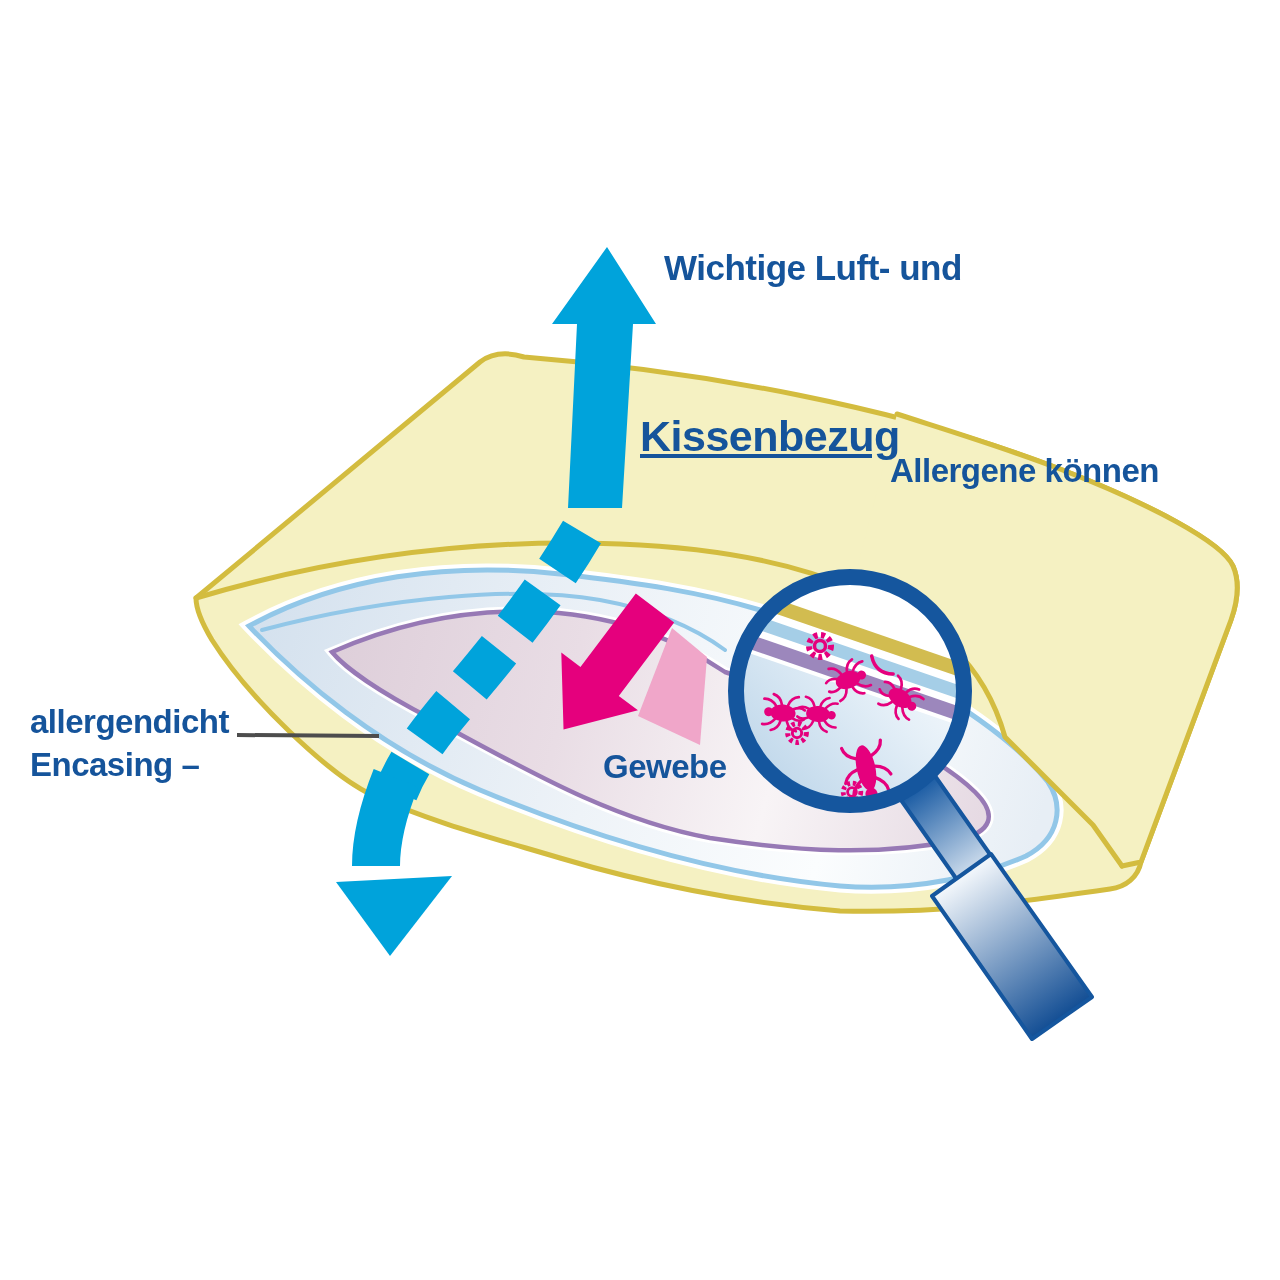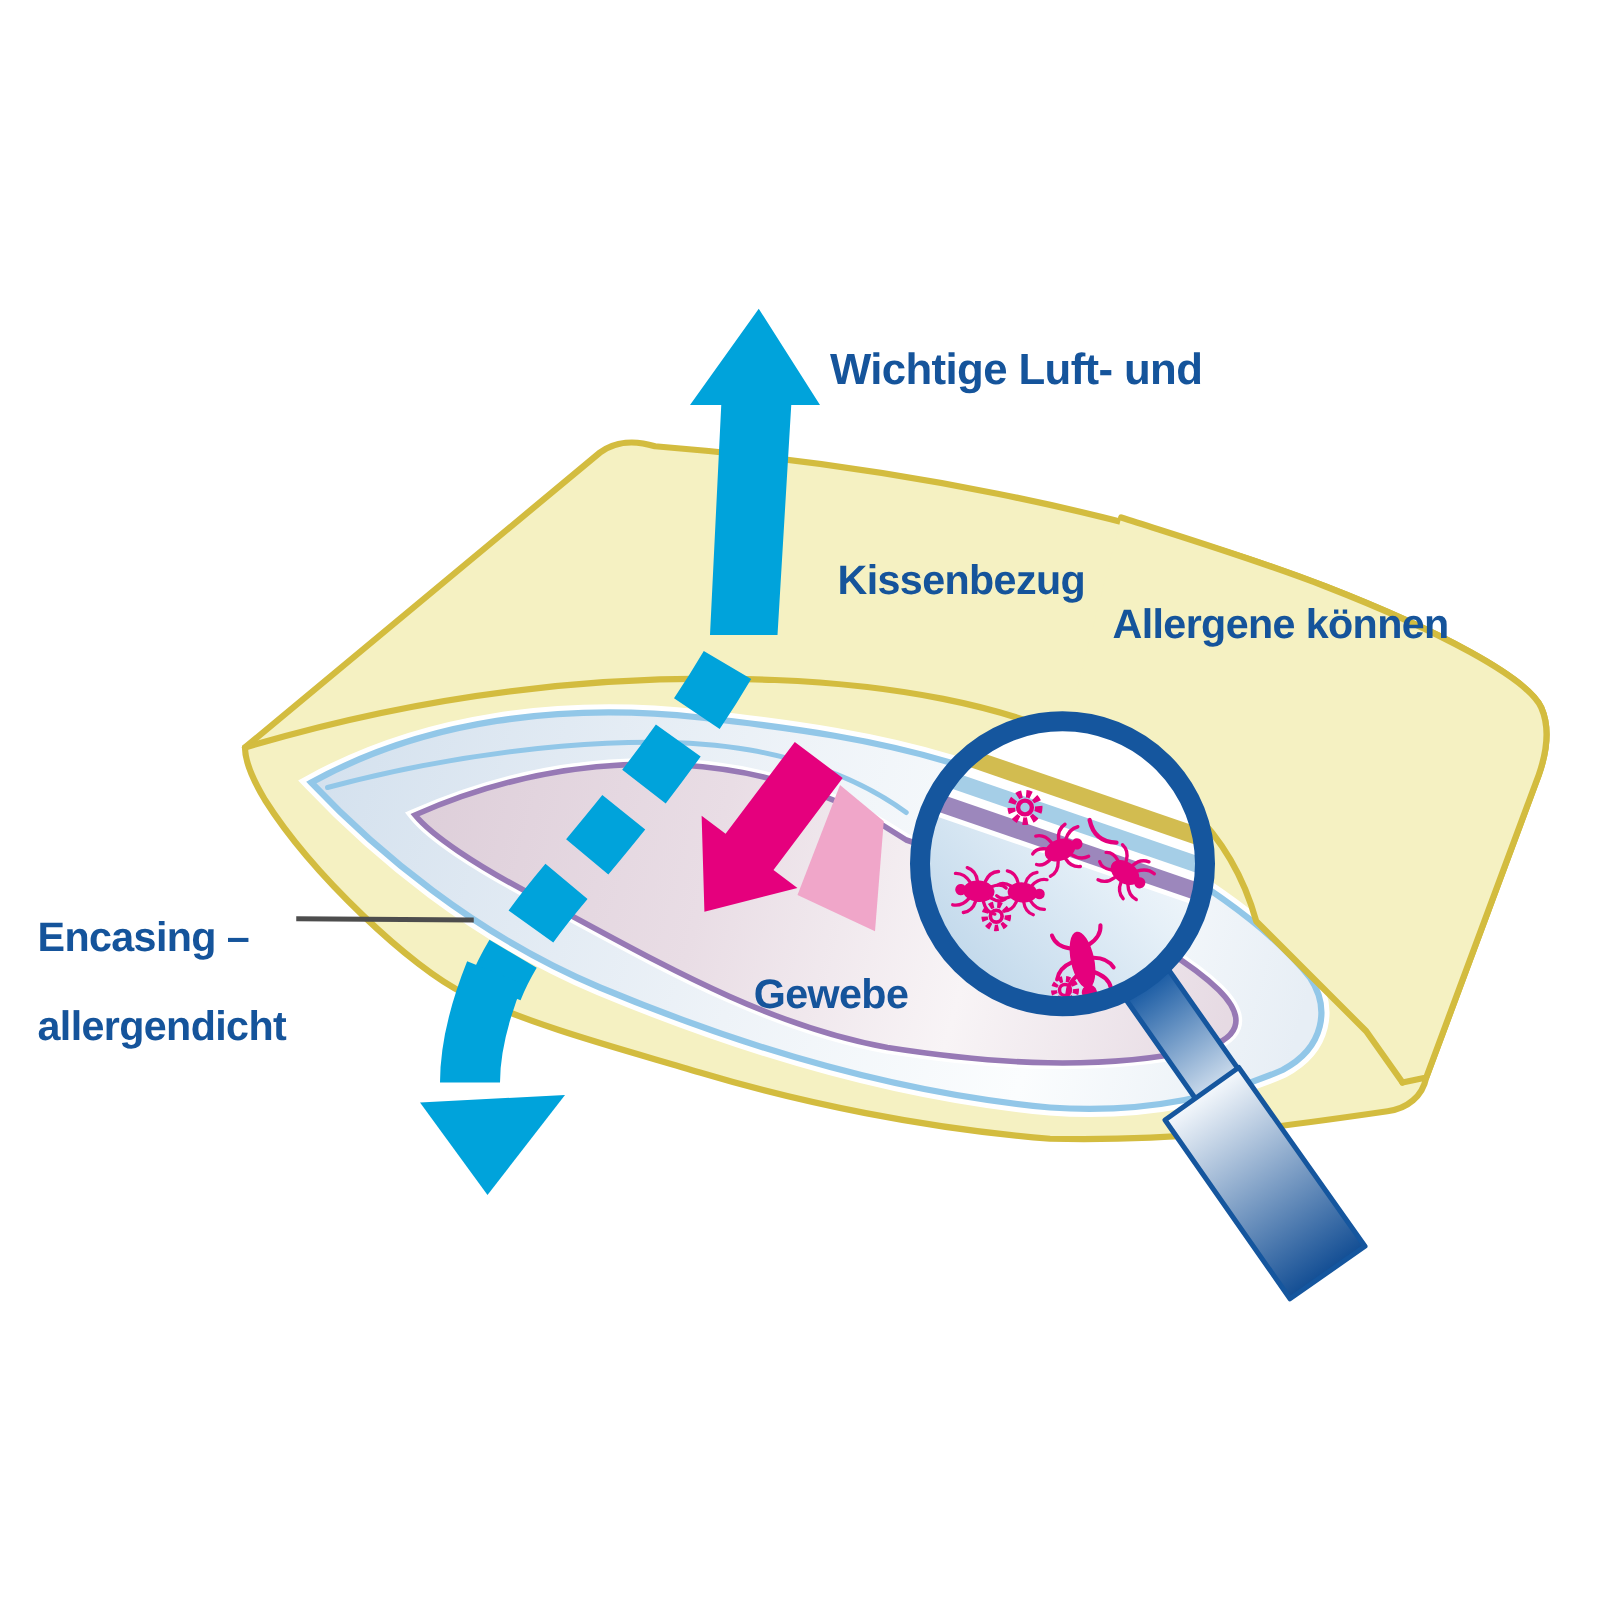--- a/index.html
+++ b/index.html
@@ -6,23 +6,23 @@
     --label-blue:#15549B; --air-cyan:#00A3DB; --allergen-magenta:#E5007D;
     --allergen-pink:#F0A6C9; --cover-yellow-fill:#F5F1C2; --cover-yellow-border:#D3BC3F;
     --encasing-border:#92C7E8; --inner-pillow-border:#9779B5; --magnifier-blue:#15569E;
     --callout-gray:#4D4D4D; --background:#FFFFFF;
   }
   html,body{margin:0;padding:0;background:var(--background);}
   .stage{position:relative;width:1280px;height:1280px;background:var(--background);
          overflow:hidden;font-family:"Liberation Sans",sans-serif;}
   .stage svg{position:absolute;left:0;top:0;}
   .lbl{position:absolute;color:var(--label-blue);font-weight:bold;letter-spacing:-0.5px;white-space:nowrap;}
-  .lbl .line{display:block;margin-top:28px;}
+  .lbl .line{display:block;}
   #lbl-circulation{left:664px;top:244px;font-size:35px;line-height:48px;}
-  #lbl-kissenbezug{left:670px;top:418px;font-size:33px;line-height:36px;}
+  #lbl-kissenbezug{left:640px;top:418px;font-size:43px;line-height:36px;text-decoration:underline;}
   #lbl-allergene{left:890px;top:452px;font-size:33px;line-height:37px;}
   #lbl-encasing{left:30px;top:700px;font-size:33px;line-height:43px;}
   #lbl-kissen{left:603px;top:749px;font-size:33px;line-height:36px;}
 
   .c-yellow{fill:var(--cover-yellow-fill);stroke:var(--cover-yellow-border);stroke-width:5;stroke-linejoin:round;}
   .f-yellow{fill:var(--cover-yellow-fill);}
   .s-yellow{fill:none;stroke:var(--cover-yellow-border);stroke-width:5;stroke-linecap:round;stroke-linejoin:round;}
   .halo{fill:none;stroke:#FFFFFF;stroke-width:13;}
   .halo2{fill:none;stroke:#FFFFFF;stroke-width:10;}
   .lens-stroke{stroke:var(--encasing-border);stroke-width:5;}
@@ -183,21 +183,21 @@
 
   <div class="lbl" id="lbl-kissenbezug">
     <span class="line">Kissenbezug</span>
   </div>
 
   <div class="lbl" id="lbl-allergene">
     <span class="line">Allergene können</span>
   </div>
 
   <div class="lbl" id="lbl-encasing">
+    <span class="line">allergendicht</span>
     <span class="line">Encasing –</span>
-    <span class="line">allergendicht</span>
   </div>
 
   <div class="lbl" id="lbl-kissen">
     <span class="line">Gewebe</span>
   </div>
 
 </div>
 
 </body></html>

